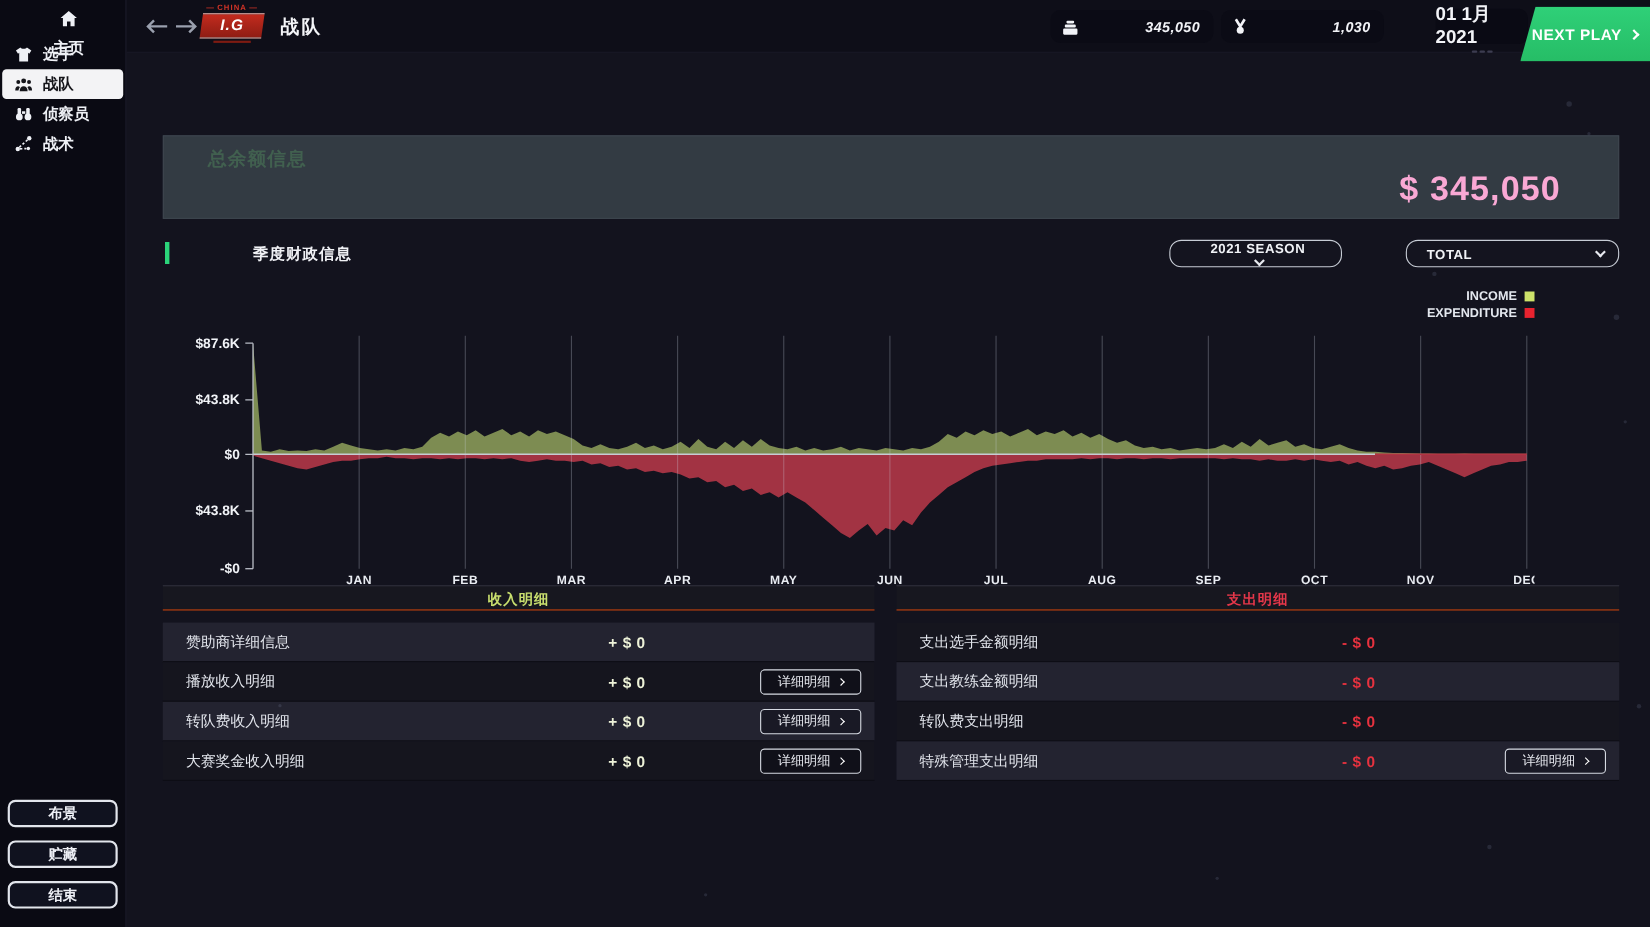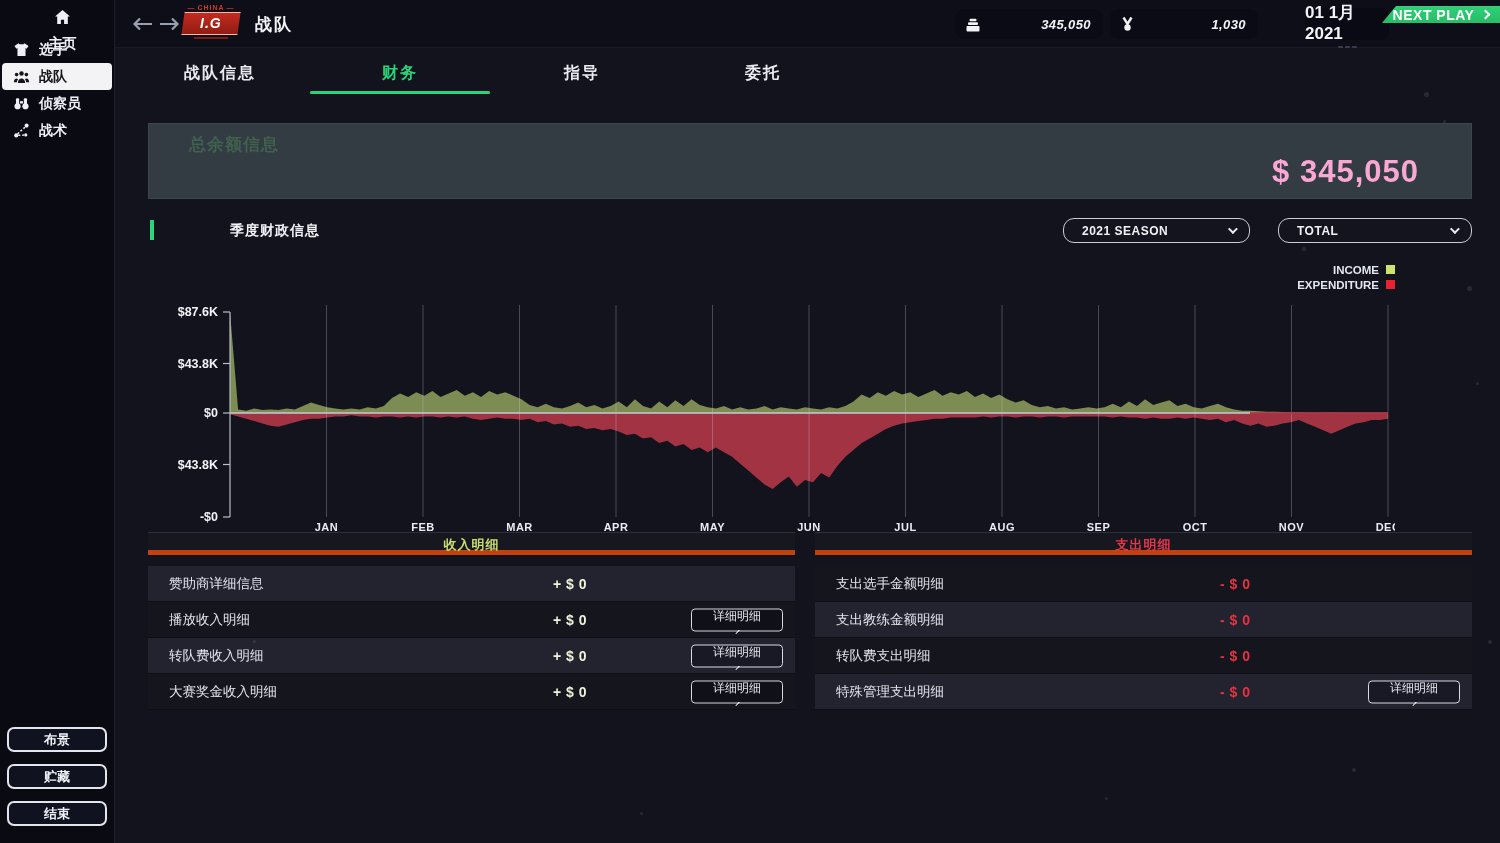--- a/index.html
+++ b/index.html
@@ -44,21 +44,21 @@
   .res-pill.money { left:840px; width:148px; }
   .res-pill.medal { left:995px; width:148px; }
   .res-value { flex:1; text-align:right; color:#f2f3f7; font-size:13px;
     font-weight:bold; font-style:italic; letter-spacing:.4px; }
   .date-badge { position:absolute; left:1190px; top:8px; width:84px; height:32px;
     background:#0a0a14; border-radius:8px; display:flex; flex-direction:column;
     align-items:center; justify-content:center; gap:2px; }
   .date-text { color:#f2f3f7; font-size:17px; font-weight:bold; }
   .pips { display:flex; gap:2px; }
   .pips span { width:5px; height:2px; background:#3c3c50; border-radius:1px; }
-  .next-play { position:absolute; right:0; top:6px; width:118px; height:17px;
+  .next-play { position:absolute; right:0; top:6px; width:118px; height:50px;
     background:linear-gradient(#2fd078,#26bd66); border:none; cursor:pointer;
     clip-path:polygon(14px 0, 100% 0, 100% 100%, 0 100%);
     display:flex; align-items:center; justify-content:center; gap:8px;
     color:#fff; font-size:14px; font-weight:bold; letter-spacing:.5px;
     font-family:"Liberation Sans", sans-serif; }
   .chev-r { width:7px; height:7px; border-right:2.4px solid #fff;
     border-bottom:2.4px solid #fff; transform:rotate(-45deg); }
 
   
   .tabs { position:absolute; top:57px; left:0; width:1385px; height:40px; }
@@ -78,56 +78,56 @@
     font-size:31px; font-weight:bold; letter-spacing:1px; }
 
   
   .section-header { position:absolute; left:0; top:218px; width:1385px; height:26px; }
   .accent-bar { position:absolute; left:35px; top:2px; width:4px; height:20px; background:#2bd47a; }
   .section-title { position:absolute; left:115px; top:4px; color:#f1f2f6;
     font-size:14px; font-weight:bold; letter-spacing:1px; }
   .dropdown { position:absolute; top:0; height:25px; border:1.5px solid #c7ccd5;
     border-radius:11px; background:#14141f; display:flex; align-items:center;
     padding:0 14px 0 18px; cursor:pointer; }
-  .dropdown.season { left:948px; width:187px; }
+  .dropdown.season { left:948px; width:157px;flex-direction:column; }
   .dropdown.scope  { left:1163px; width:194px; }
   .dd-label { flex:1; color:#f0f2f6; font-size:12px; font-weight:bold; letter-spacing:.5px; }
   .chev-d { width:7px; height:7px; border-right:2.2px solid #e8eaf0;
     border-bottom:2.2px solid #e8eaf0; transform:rotate(45deg) translateY(-2px); }
 
   
   .chart-wrap { position:absolute; left:0; top:250px; width:1385px; height:300px; }
   .legend { position:absolute; right:105px; top:12px; text-align:right; }
   .legend-row { display:flex; align-items:center; justify-content:flex-end;
     gap:7px; height:15px; color:#e3e7ee; font-size:11.5px; font-weight:bold; }
   .legend-square { width:9px; height:9px; display:inline-block; }
   #finance-svg { position:absolute; left:45px; top:55px;
     font-family:"Liberation Sans", sans-serif; }
 
   
   .fin-table { position:absolute; top:532px; }
   .fin-table.income { left:33px; width:647px; }
   .fin-table.expend { left:700px; width:657px; }
   .t-title { position:relative; top:0; height:23px; line-height:23px; text-align:center;
-    background:#17171f; border-top:1px solid #2e2e3c; border-bottom:5px solid #c2410c;
+    background:#17171f; border-top:1px solid #2e2e3c; border-bottom:1px solid #c2410c;
     font-size:13px; font-weight:bold; letter-spacing:1px; }
   .t-title.green { color:#c9df6e; } .t-title.red { color:#e6374a;font-family:Liberation Serif, serif; }
   .t-rows { margin-top:11px; }
   .t-row { position:relative; height:36px; border-bottom:1px solid #0d0d15; }
   .t-row.odd { background:#15151e; } .t-row.even { background:#232330; }
   .t-label { position:absolute; left:21px; top:50%; transform:translateY(-50%);
     color:#e2e5ec; font-size:13.5px; }
   .t-value { position:absolute; left:405px; top:50%; transform:translateY(-50%);
     font-size:14px; font-weight:bold; letter-spacing:.5px; }
   .t-value.pos { color:#eef3d9; } .t-value.neg { color:#e8323f; }
   .detail-btn { position:absolute; right:12px; top:50%; transform:translateY(-50%);
     height:23px; min-width:92px; border:1.5px solid #d6dae2; border-radius:4px;
     background:rgba(10,10,18,.35); color:#e8eaf0; font-size:12px; cursor:pointer;
     display:flex; align-items:center; justify-content:center; gap:7px; padding:0 9px;
-    font-family:"Liberation Sans", sans-serif;flex-direction:column; }
+    font-family:"Liberation Sans", sans-serif; }
   .detail-btn .chev-r { width:5px; height:5px; border-width:1.8px; }
 
   
   .particles span { position:absolute; border-radius:50%; background:rgba(150,160,195,.16); }
 </style>
 </head>
 <body>
 
 <div class="app">
 
@@ -239,29 +239,20 @@
             <span></span>
           </span>
       </div>
 
       <button class="next-play">
         <span>NEXT PLAY</span>
         <span class="chev-r"></span>
       </button>
     </header>
 
-    <nav class="tabs">
-      <div class="tab t0">战队信息</div>
-      <div class="tab t1">
-        <span>财务</span>
-        <div class="tab-underline"></div>
-      </div>
-      <div class="tab t2">指导</div>
-      <div class="tab t3">委托</div>
-    </nav>
 
     <section class="balance-panel">
       <span class="balance-label">总余额信息</span>
       <span class="balance-value">$ 345,050</span>
     </section>
 
     <div class="section-header">
       <div class="accent-bar"></div>
       <span class="section-title">季度财政信息</span>
       <div class="dropdown season">

